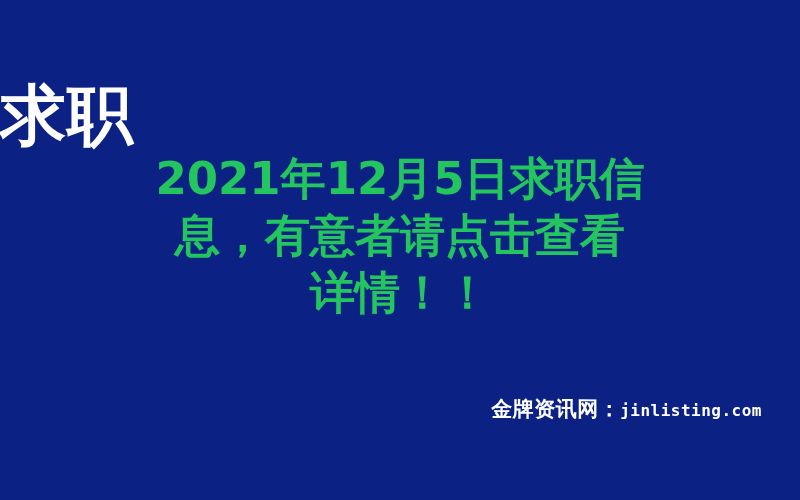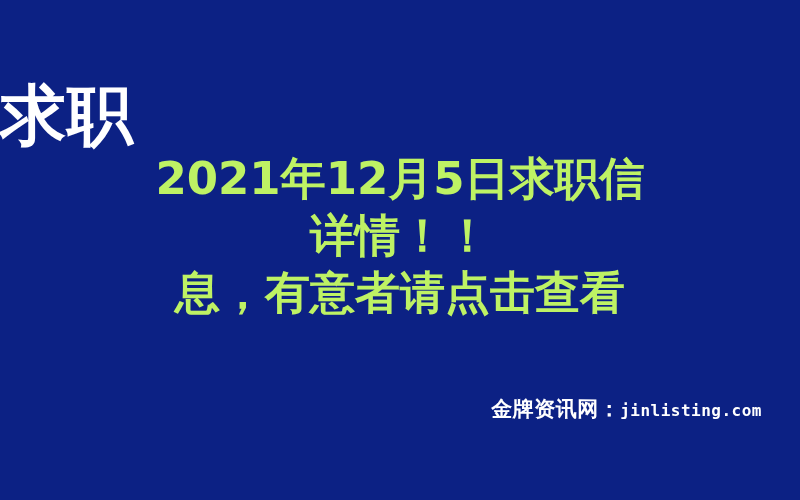--- a/index.html
+++ b/index.html
@@ -40,21 +40,21 @@
     margin-top: 29px;
   }
 
   
   #body-copy {
     position: absolute;
     top: 150px;
     left: 150px;
     width: 500px;
     text-align: center;
-    color: #bef264;
+    color: #22c55e;
     font-size: 45px;
     font-weight: bold;
     line-height: 57px;
     letter-spacing: 0px;
     font-family: "DejaVu Sans", "Liberation Sans", sans-serif;
   }
   #body-copy .copy-line {
     display: block;
     white-space: nowrap;
   }
@@ -85,21 +85,21 @@
 </style>
 </head>
 <body>
 
 <div id="poster">
 
   <div id="headline">求职</div>
 
   <div id="body-copy">
     <span class="copy-line">2021年12月5日求职信</span>
+    <span class="copy-line">息，有意者请点击查看</span>
     <span class="copy-line">详情！！</span>
-    <span class="copy-line">息，有意者请点击查看</span>
   </div>
 
   <div id="footer-credit">
     <span class="site-name">金牌资讯网：</span><span class="site-url">jinlisting.com</span>
   </div>
 
 </div>
 
 </body></html>

